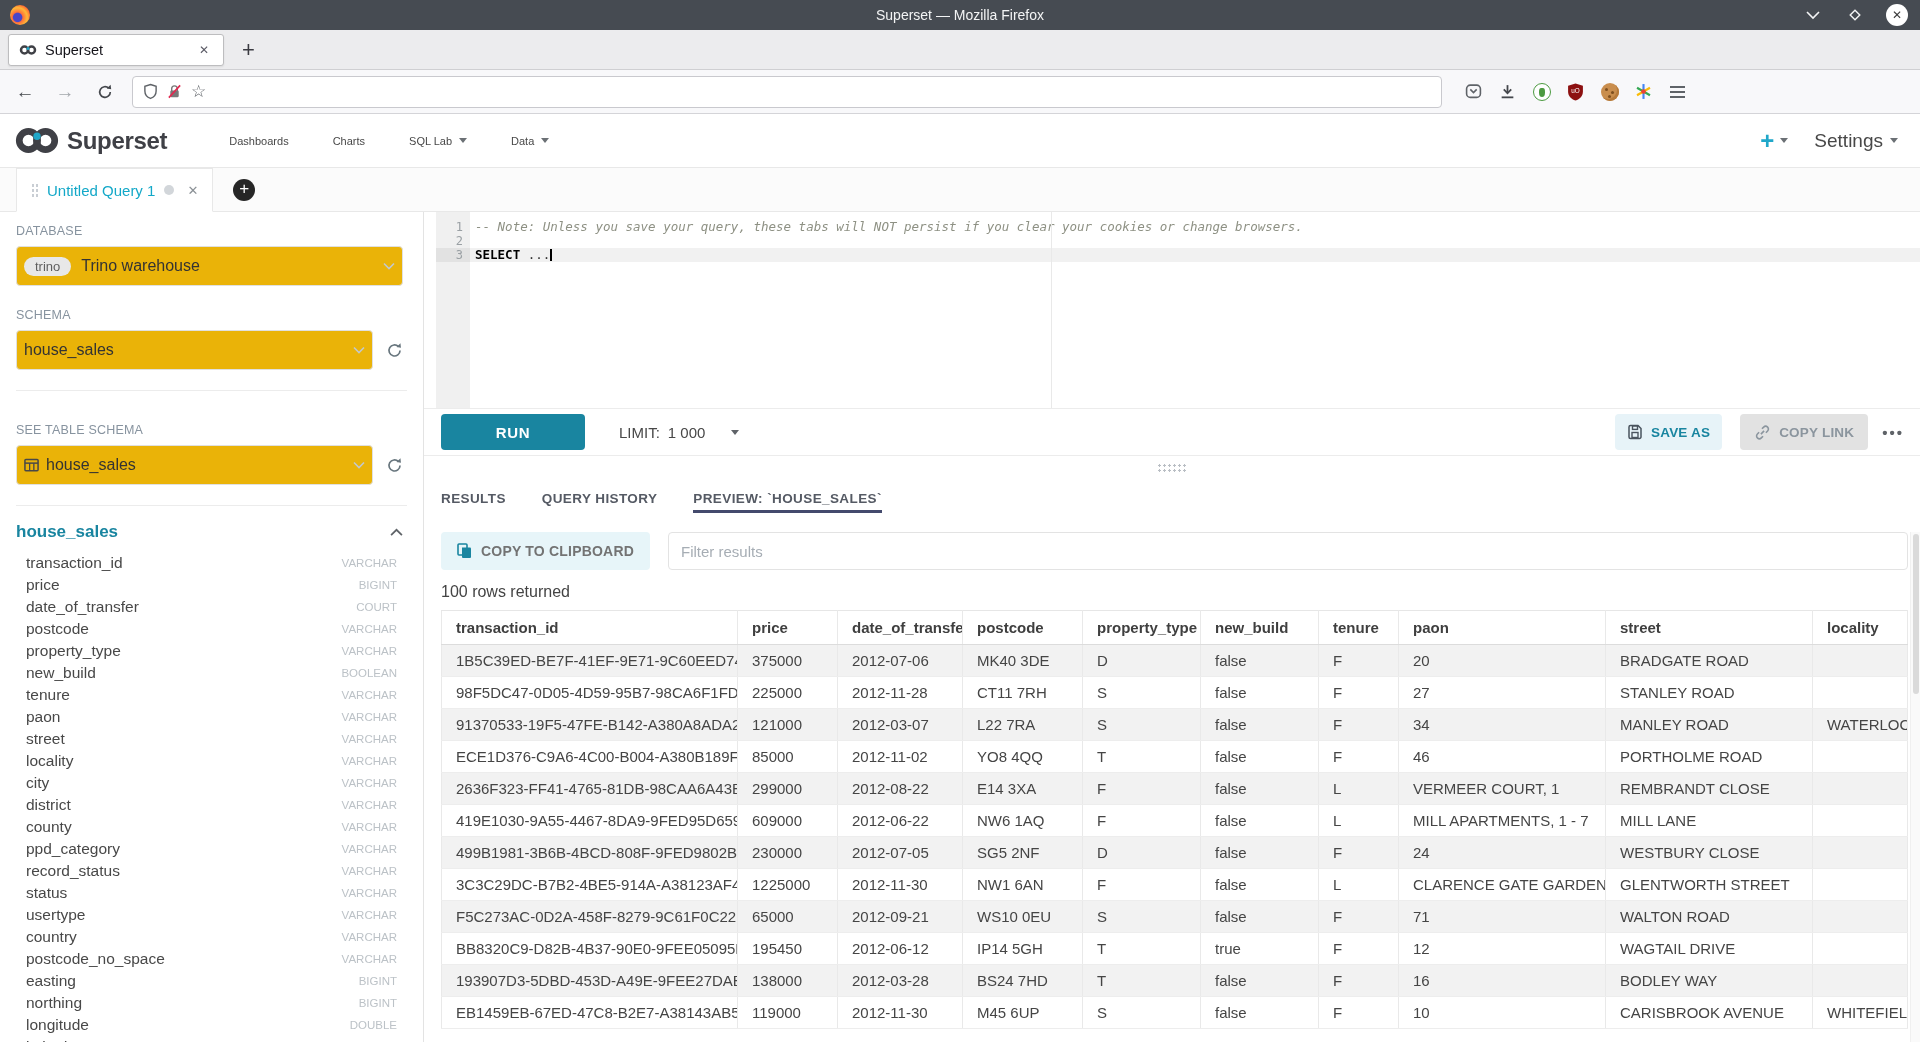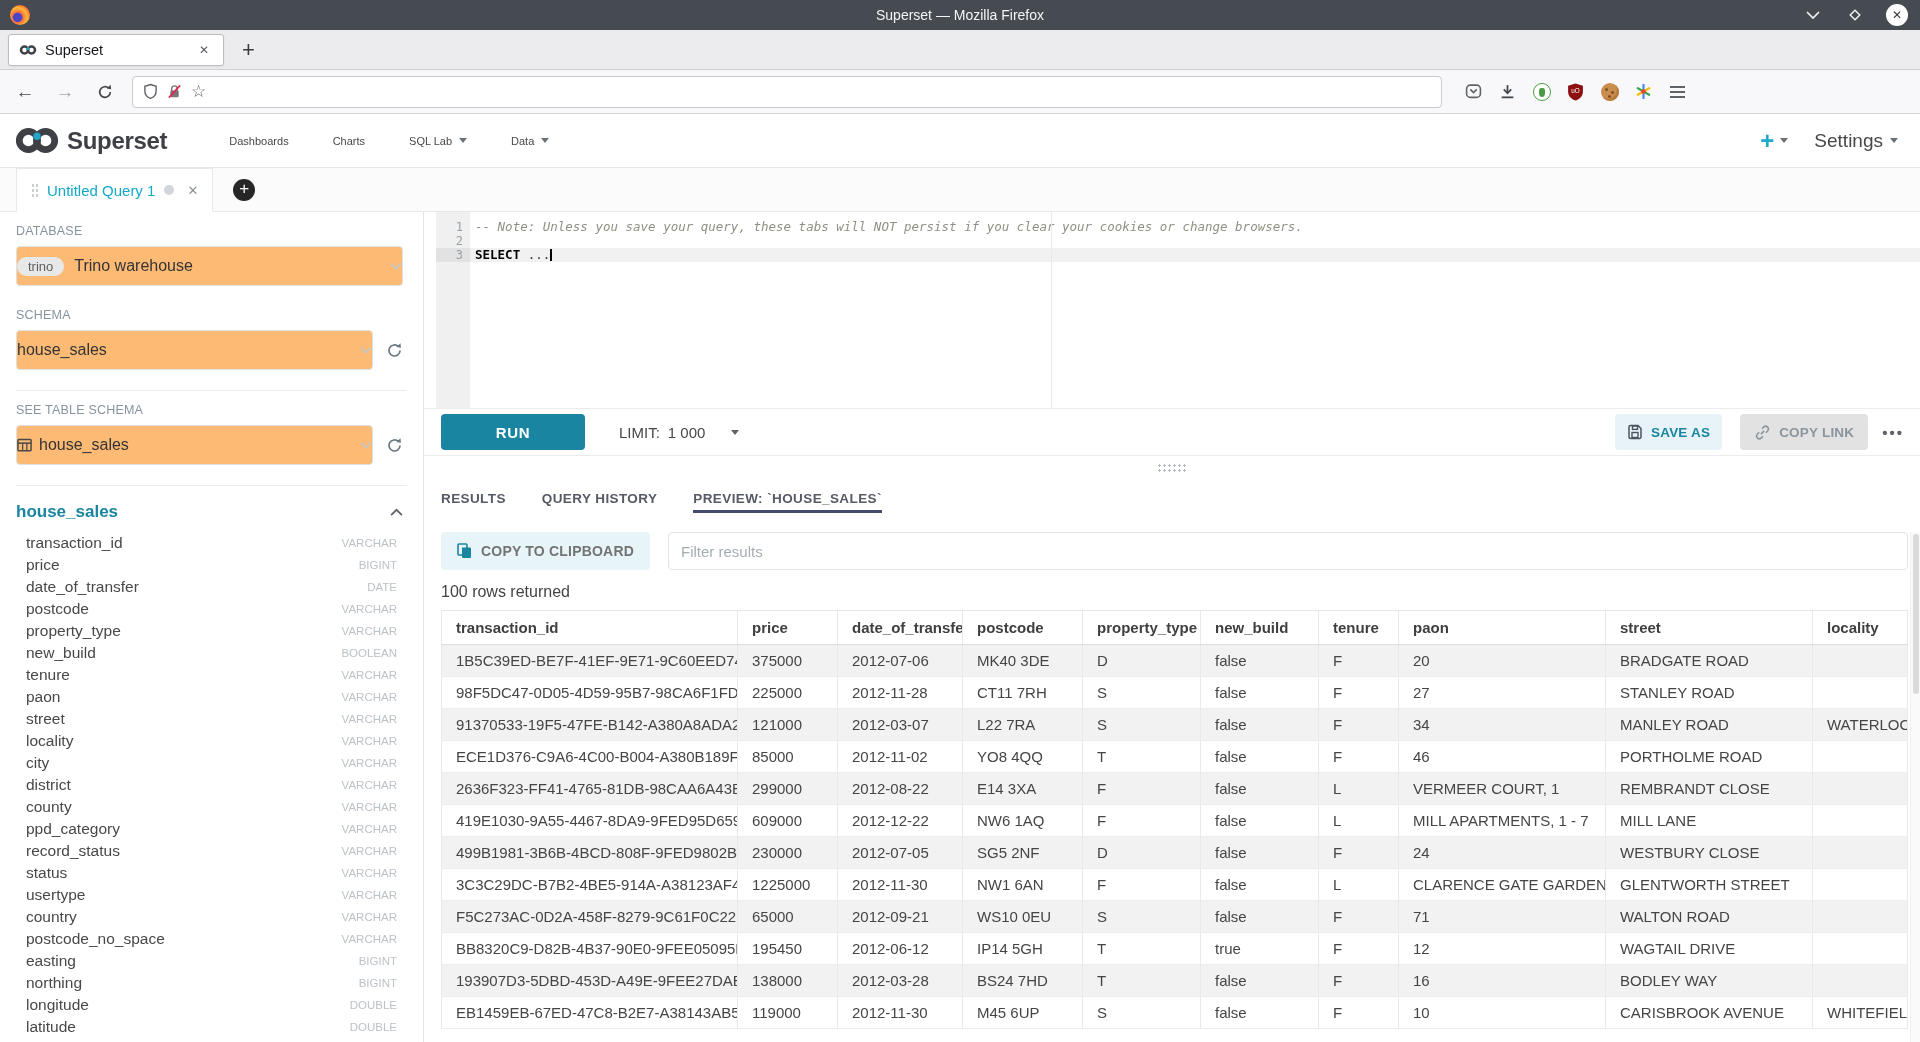--- a/index.html
+++ b/index.html
@@ -61,26 +61,26 @@
   .ql-dot { width:10px; height:10px; border-radius:50%; background:#d2d6da; }
   .ql-close { color:#8b9196; font-size:13px; font-weight:bold; margin-left:4px; }
   .ql-newtab { width:22px; height:22px; border-radius:50%; background:#262626; color:#fff; font-size:17px; line-height:20px;
     text-align:center; margin-left:20px; align-self:center; }
 
   
   .workspace { display:flex; height:830px; }
   .sidebar { width:424px; border-right:1px solid #e3e3e3; padding:12px 20px 0 16px; overflow:hidden; background:#fff; }
   .fieldlabel { font-size:12.5px; color:#87939f; letter-spacing:.2px; }
   .sel-row { display:flex; align-items:center; margin-top:8px; }
-  .select { flex:1; height:40px; border:1px solid #e0e0e0; border-radius:4px; display:flex; align-items:center; padding:0 0; gap:10px; background:#fdba74; }
+  .select { flex:1; height:40px; border:1px solid #e0e0e0; border-radius:4px; display:flex; align-items:center; padding:0 7px; gap:10px; background:#eab308; }
   .select .value { font-size:16px; color:#333; flex:1; }
   .pill { background:#e8e8e8; color:#5f5f5f; font-size:13px; border-radius:10px; padding:2px 11px; }
   .refresh { margin-left:13px; }
   .divider { border-top:1px solid #ececec; margin:20px -4px 0 0; }
-  .mt16 { margin-top:12px; } .mt22 { margin-top:22px; }
+  .mt16 { margin-top:32px; } .mt22 { margin-top:22px; }
   .tbl-title-row { margin-top:16px; display:flex; align-items:center; }
   .tbl-title { color:#1985a0; font-size:17px; font-weight:bold; flex:1; }
   .col-list { margin-top:10px; }
   .col-row { display:flex; align-items:center; height:22px; padding:0 6px 0 10px; }
   .col-name { font-size:15.5px; color:#484848; flex:1; }
   .col-type { font-size:11.5px; color:#bcc2c7; }
 
   
   .editor-pane { flex:1; display:flex; flex-direction:column; position:relative; background:#fff; }
   .ace { height:196px; position:relative; display:flex; padding-left:12px;
@@ -352,21 +352,21 @@
         <div class="col-row">
           <span class="col-name">transaction_id</span>
           <span class="col-type">VARCHAR</span>
         </div>
         <div class="col-row">
           <span class="col-name">price</span>
           <span class="col-type">BIGINT</span>
         </div>
         <div class="col-row">
           <span class="col-name">date_of_transfer</span>
-          <span class="col-type">DATE</span>
+          <span class="col-type">COURT</span>
         </div>
         <div class="col-row">
           <span class="col-name">postcode</span>
           <span class="col-type">VARCHAR</span>
         </div>
         <div class="col-row">
           <span class="col-name">property_type</span>
           <span class="col-type">VARCHAR</span>
         </div>
         <div class="col-row">
@@ -596,21 +596,21 @@
                 <td>F</td>
                 <td>false</td>
                 <td>L</td>
                 <td>VERMEER COURT, 1</td>
                 <td>REMBRANDT CLOSE</td>
                 <td></td>
               </tr>
               <tr>
                 <td>419E1030-9A55-4467-8DA9-9FED95D65966</td>
                 <td>609000</td>
-                <td>2012-12-22</td>
+                <td>2012-06-22</td>
                 <td>NW6 1AQ</td>
                 <td>F</td>
                 <td>false</td>
                 <td>L</td>
                 <td>MILL APARTMENTS, 1 - 7</td>
                 <td>MILL LANE</td>
                 <td></td>
               </tr>
               <tr>
                 <td>499B1981-3B6B-4BCD-808F-9FED9802BFA1</td>

